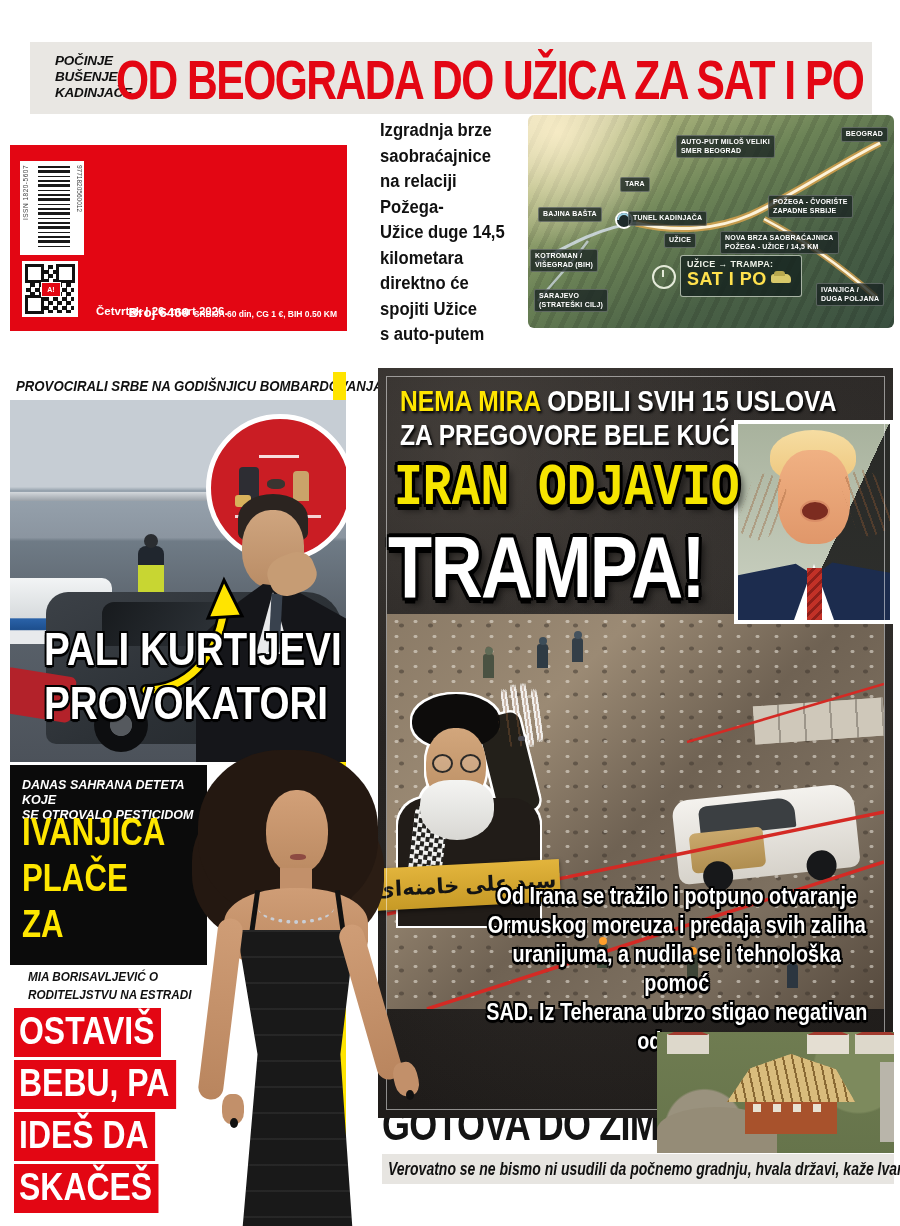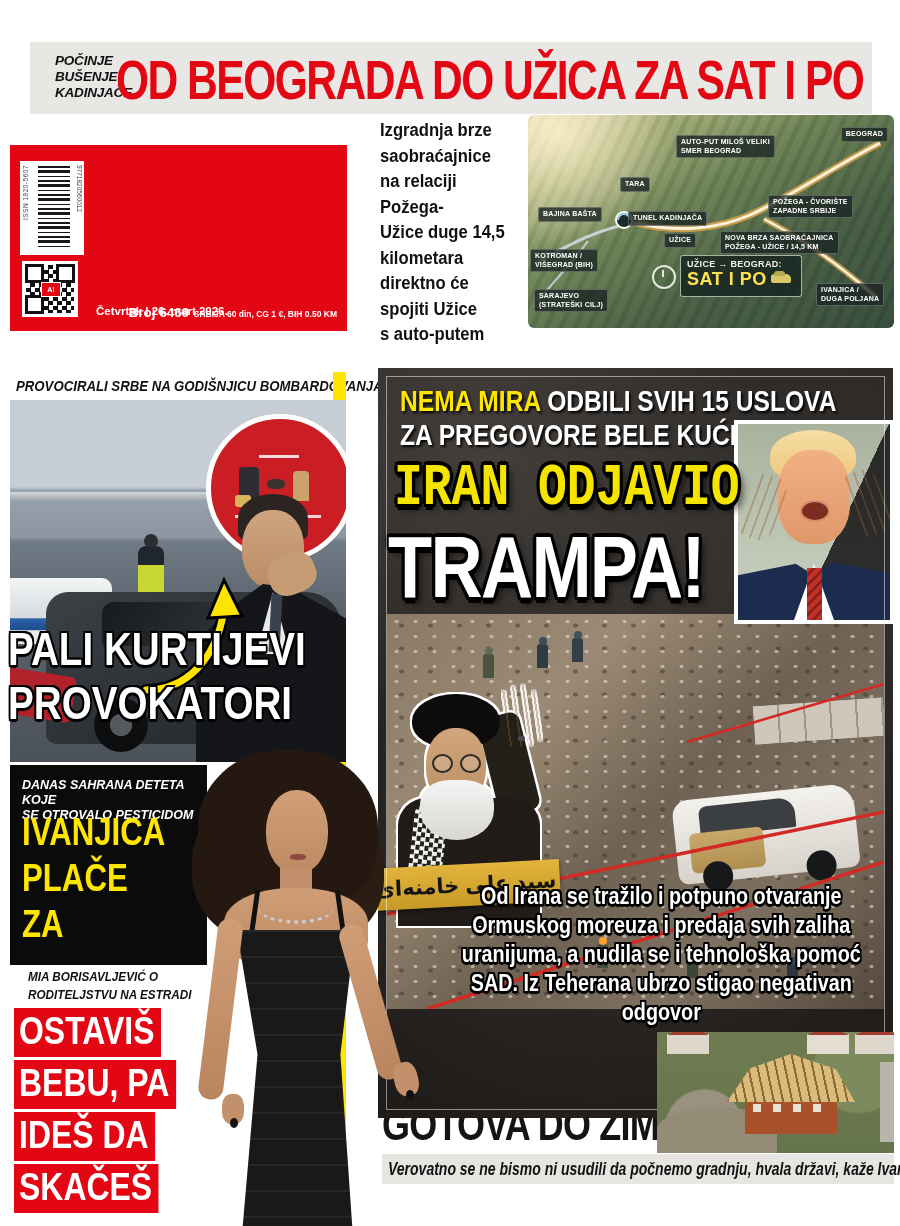--- a/index.html
+++ b/index.html
@@ -2,21 +2,21 @@
 <html><head>
 <meta charset="utf-8">
 <style>
   html,body{margin:0;padding:0;background:#fff;}
   .page{position:relative;width:900px;height:1226px;background:#fff;overflow:hidden;
         font-family:"Liberation Sans","DejaVu Sans",sans-serif;}
   .abs{position:absolute;}
   .pre{white-space:pre-line;}
   .cx{display:inline-block;transform:scaleX(.84);transform-origin:0 50%;}
   .it{font-style:italic;font-weight:900;color:#111;}
-  .ol2{text-shadow:2px 0 0 #000,-2px 0 0 #000,0 2px 0 #000,0 -2px 0 #000,2px 2px 0 #000,-2px -2px 0 #000,2px -2px 0 #000,-2px 2px 0 #000,0 3px 1px #000;}
+  .ol2{text-shadow:2px 0 0 #000,-2px 0 0 #000,0 2px 0 #000,0 -2px 0 #000,2px 2px 0 #000,-2px -2px 0 #000,2px -2px 0 #000,-2px 2px 0 #000,0 3px 1px #000;margin-left:36px;}
   .ol4{text-shadow:4px 0 0 #000,-4px 0 0 #000,0 4px 0 #000,0 -4px 0 #000,3px 3px 0 #000,-3px -3px 0 #000,3px -3px 0 #000,-3px 3px 0 #000,0 6px 0 #000,6px 6px 8px rgba(0,0,0,.6);}
 
   
   .top-banner{left:30px;top:42px;width:842px;height:72px;background:#e9e7e3;}
   .tb-kick{left:25px;top:11px;font-size:13.5px;line-height:16px;letter-spacing:-.2px;}
   .tb-head{left:86px;top:5px;font-size:56px;font-weight:900;color:#e30613;letter-spacing:-2px;white-space:nowrap;}
   .tb-head .cx{transform:scaleX(.76);}
 
   
   .masthead{left:10px;top:145px;width:337px;height:186px;background:#e30613;}
@@ -282,21 +282,21 @@
     <div class="mlab" style="left:192px;top:116px;">NOVA BRZA SAOBRAĆAJNICA
 POŽEGA - UŽICE / 14,5 KM</div>
     <div class="mlab" style="left:2px;top:134px;">KOTROMAN /
 VIŠEGRAD (BIH)</div>
     <div class="mlab" style="left:6px;top:174px;">SARAJEVO
 (STRATEŠKI CILJ)</div>
     <div class="mlab" style="left:288px;top:168px;">IVANJICA /
 DUGA POLJANA</div>
     <div class="stopwatch"></div>
     <div class="timebox">
-      <div class="tb-route">UŽICE → BEOGRAD:</div>
+      <div class="tb-route">UŽICE → TRAMPA:</div>
       <div class="tb-time"><span>SAT I PO</span><span class="car-ic"></span></div>
     </div>
   </div>
 
   <div class="abs ybar"></div>
 
   <div class="abs s1-kick it"><span class="cx" style="transform:scaleX(.88)">PROVOCIRALI SRBE NA GODIŠNJICU BOMBARDOVANJA</span></div>
   <div class="abs photo1">
     <div class="p1-rail"></div>
     <div class="p1-pcar"></div>

